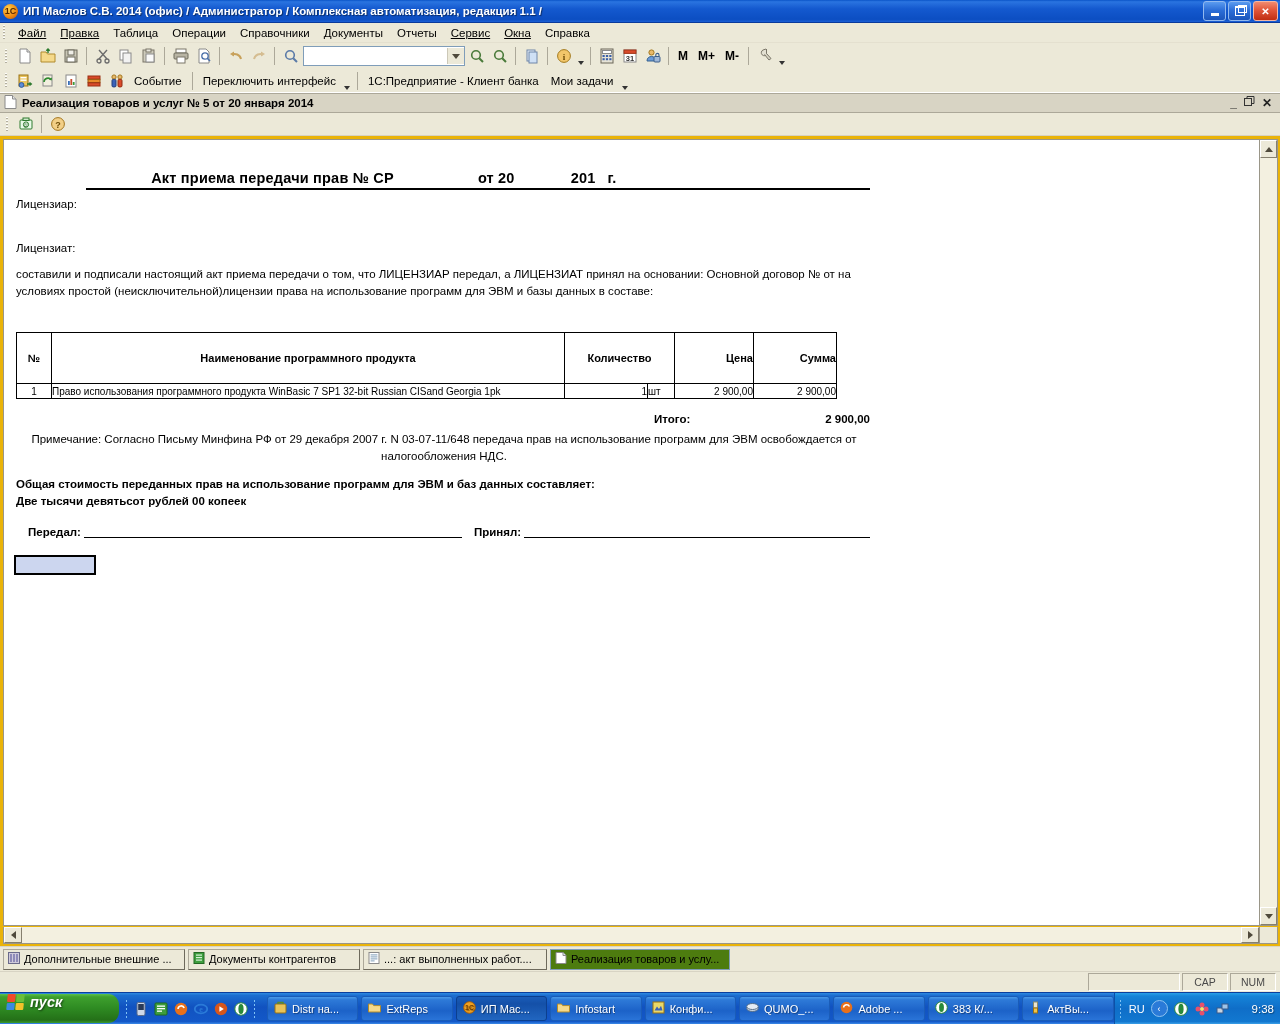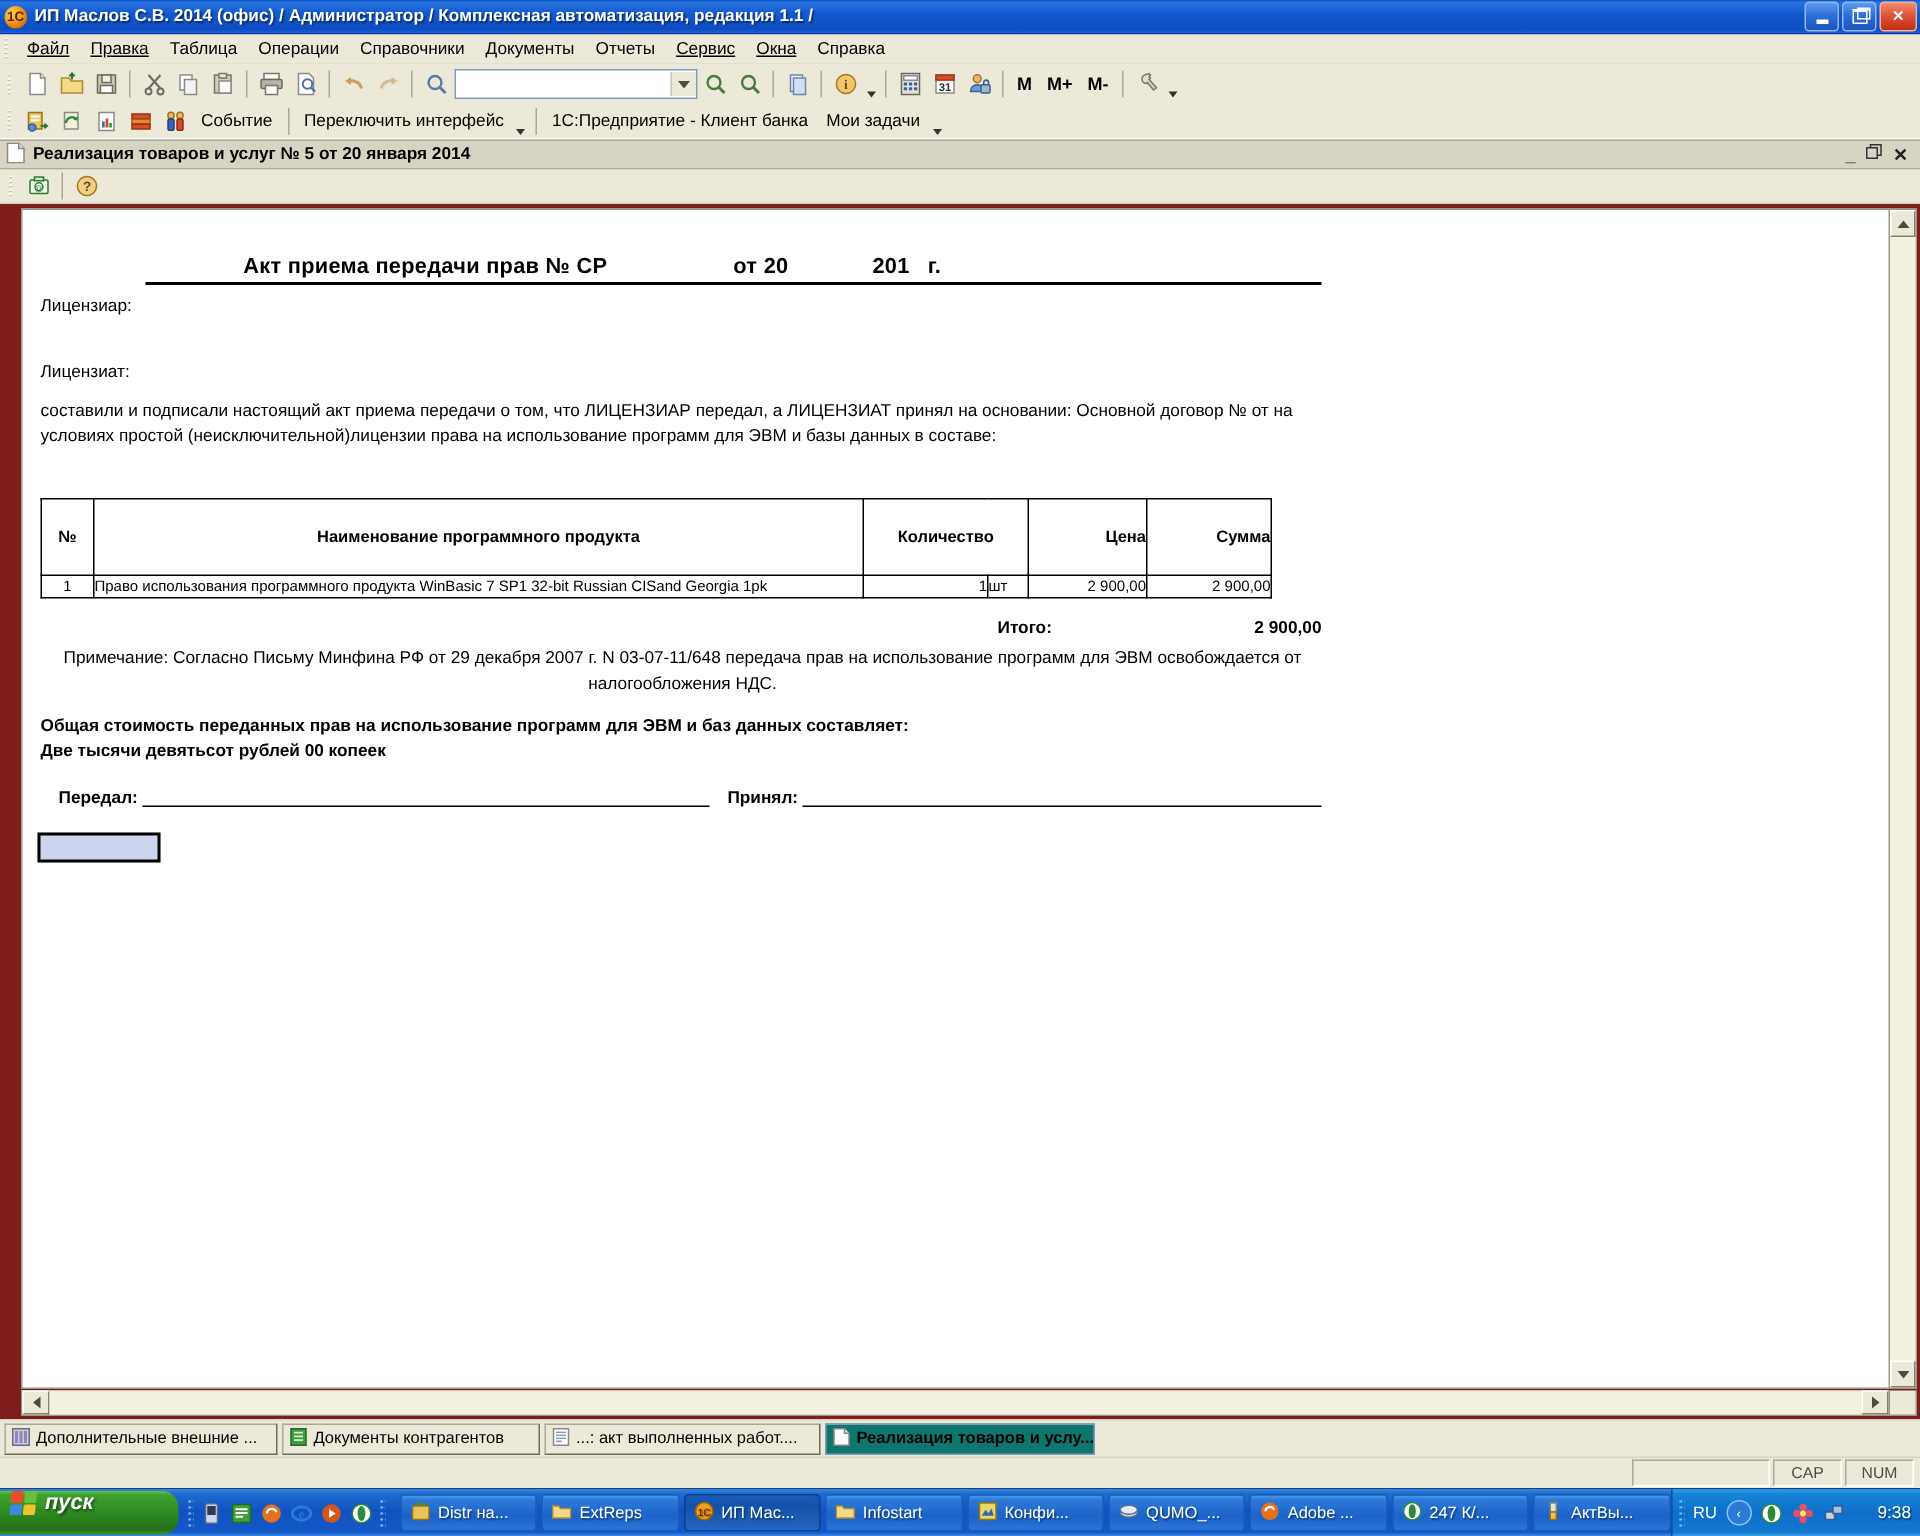--- a/index.html
+++ b/index.html
@@ -132,22 +132,22 @@
   .mdi-toolbar {
     height: 22px; background: #ece9d8;
     display: flex; align-items: center; padding-left: 3px;
     border-bottom: 1px solid #d6d2c2;
   }
 
   
   .doc-wrap {
     flex: 1 1 auto;
     display: flex; flex-direction: column;
-    padding: 3px 2px 2px 14px;
-    background: #7f1d1d;
+    padding: 3px 2px 2px 3px;
+    background: #eab308;
   }
   .doc-row { flex: 1 1 auto; display: flex; min-height: 0; }
   .doc-canvas {
     flex: 1 1 auto;
     background: #ffffff;
     border: 1px solid #9a9688;
     position: relative;
     overflow: hidden;
     font-family: "Liberation Sans", sans-serif;
     color: #000;
@@ -242,21 +242,21 @@
   }
   .winbtn {
     height: 19px; display: flex; align-items: center; gap: 4px;
     padding: 0 6px 0 4px;
     font-size: 11px; color: #000;
     background: #ece9d8;
     border: 1px solid #aca899;
     border-right-color: #6e6a5c; border-bottom-color: #6e6a5c;
     white-space: nowrap; overflow: hidden;
   }
-  .winbtn.active { background: #0f766e; border-color: #7f9db9; font-weight: bold; }
+  .winbtn.active { background: #4d7c0f; border-color: #7f9db9; }
   .winbtn .wi { flex: none; }
   .statusbar {
     height: 20px; background: #ece9d8; display: flex; align-items: center;
     justify-content: flex-end; gap: 2px; padding-right: 4px;
     border-top: 1px solid #d8d4c4;
   }
   .sb-pane {
     min-width: 34px; height: 16px; padding: 0 5px;
     border: 1px solid #aca899; border-right-color: #fff; border-bottom-color: #fff;
     font-size: 10.5px; color: #4a4a4a;
@@ -893,21 +893,21 @@
         </span>
         <span class="tt">Adobe ...</span>
       </div>
       <div class="task">
         <span class="ti">
           <svg width="13" height="13" viewBox="0 0 13 13">
               <circle cx="6.5" cy="6.5" r="5.8" fill="#fff" stroke="#2a8a3a"></circle>
               <ellipse cx="6.5" cy="6.5" rx="2.4" ry="4.6" fill="#2a8a3a"></ellipse>
             </svg>
         </span>
-        <span class="tt">247 К/...</span>
+        <span class="tt">383 К/...</span>
       </div>
       <div class="task">
         <span class="ti">
           <svg width="13" height="13" viewBox="0 0 13 13">
               <rect x="4.5" y="1" width="4" height="6" fill="#e8e4d2" stroke="#8a8a6a"></rect>
               <rect x="4.5" y="7" width="4" height="5" fill="#f0c44a" stroke="#9a7312"></rect>
             </svg>
         </span>
         <span class="tt">АктВы...</span>
       </div>

